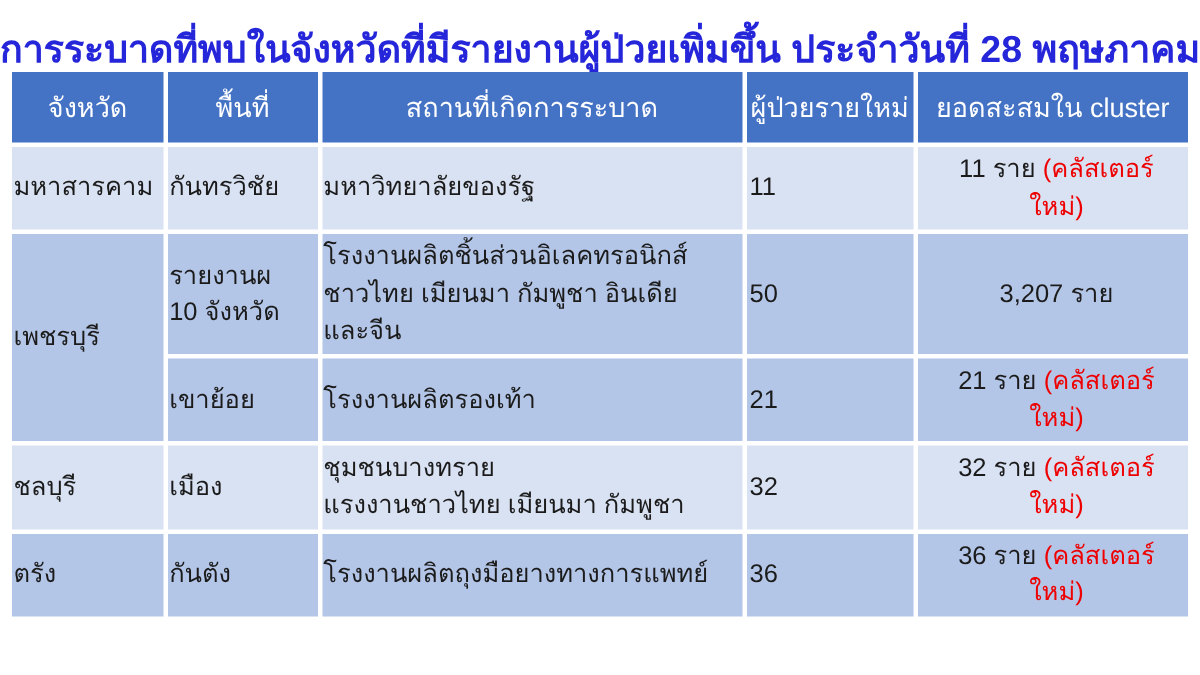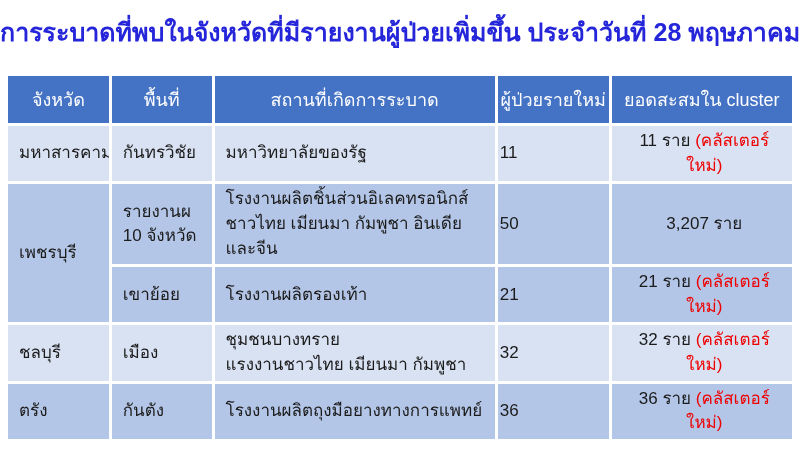--- a/index.html
+++ b/index.html
@@ -16,21 +16,21 @@
     text-align: center;
     font-size: 25px;
     font-weight: bold;
     color: var(--title-color, #2525D9);
     letter-spacing: 0px;
     white-space: nowrap;
   }
   table.outbreak {
     position: absolute;
     left: 5px;
-    top: 73px;
+    top: 45px;
     width: 790px;
     border-collapse: separate;
     border-spacing: 3px;
     table-layout: fixed;
   }
   th {
     background: var(--header-bg, #4472C4);
     color: var(--header-text, #ffffff);
     font-size: 18px;
     font-weight: normal;
@@ -43,21 +43,21 @@
   td {
     font-size: 17px;
     color: #1b1b1b;
     vertical-align: middle;
     padding: 3px 8px;
     overflow: hidden;
     line-height: 1.45;
   }
   tr.band-light > td { background: var(--band-light, #D9E2F3); }
   tr.band-dark  > td { background: var(--band-dark,  #B4C6E7); }
-  td.c-prov, td.c-area, td.c-loc { text-align: left; padding-left: 11px; }
+  td.c-prov, td.c-area, td.c-loc { text-align: left; padding-left: 1px; }
   td.c-num { text-align: left; padding-left: 2px; padding-right: 2px; }
   td.c-cum { text-align: center; padding-left: 13px; }
   tr.h-r1 { height: 48px; }
   tr.h-r2 { height: 70px; }
   tr.h-r3 { height: 44px; }
   tr.h-r4 { height: 52px; }
   tr.h-r5 { height: 47px; border-radius: 10px; }
   .red { color: var(--highlight-red, #EE0000); }
   .loc-line:empty, .area-line:empty { display: none; }
 </style>

